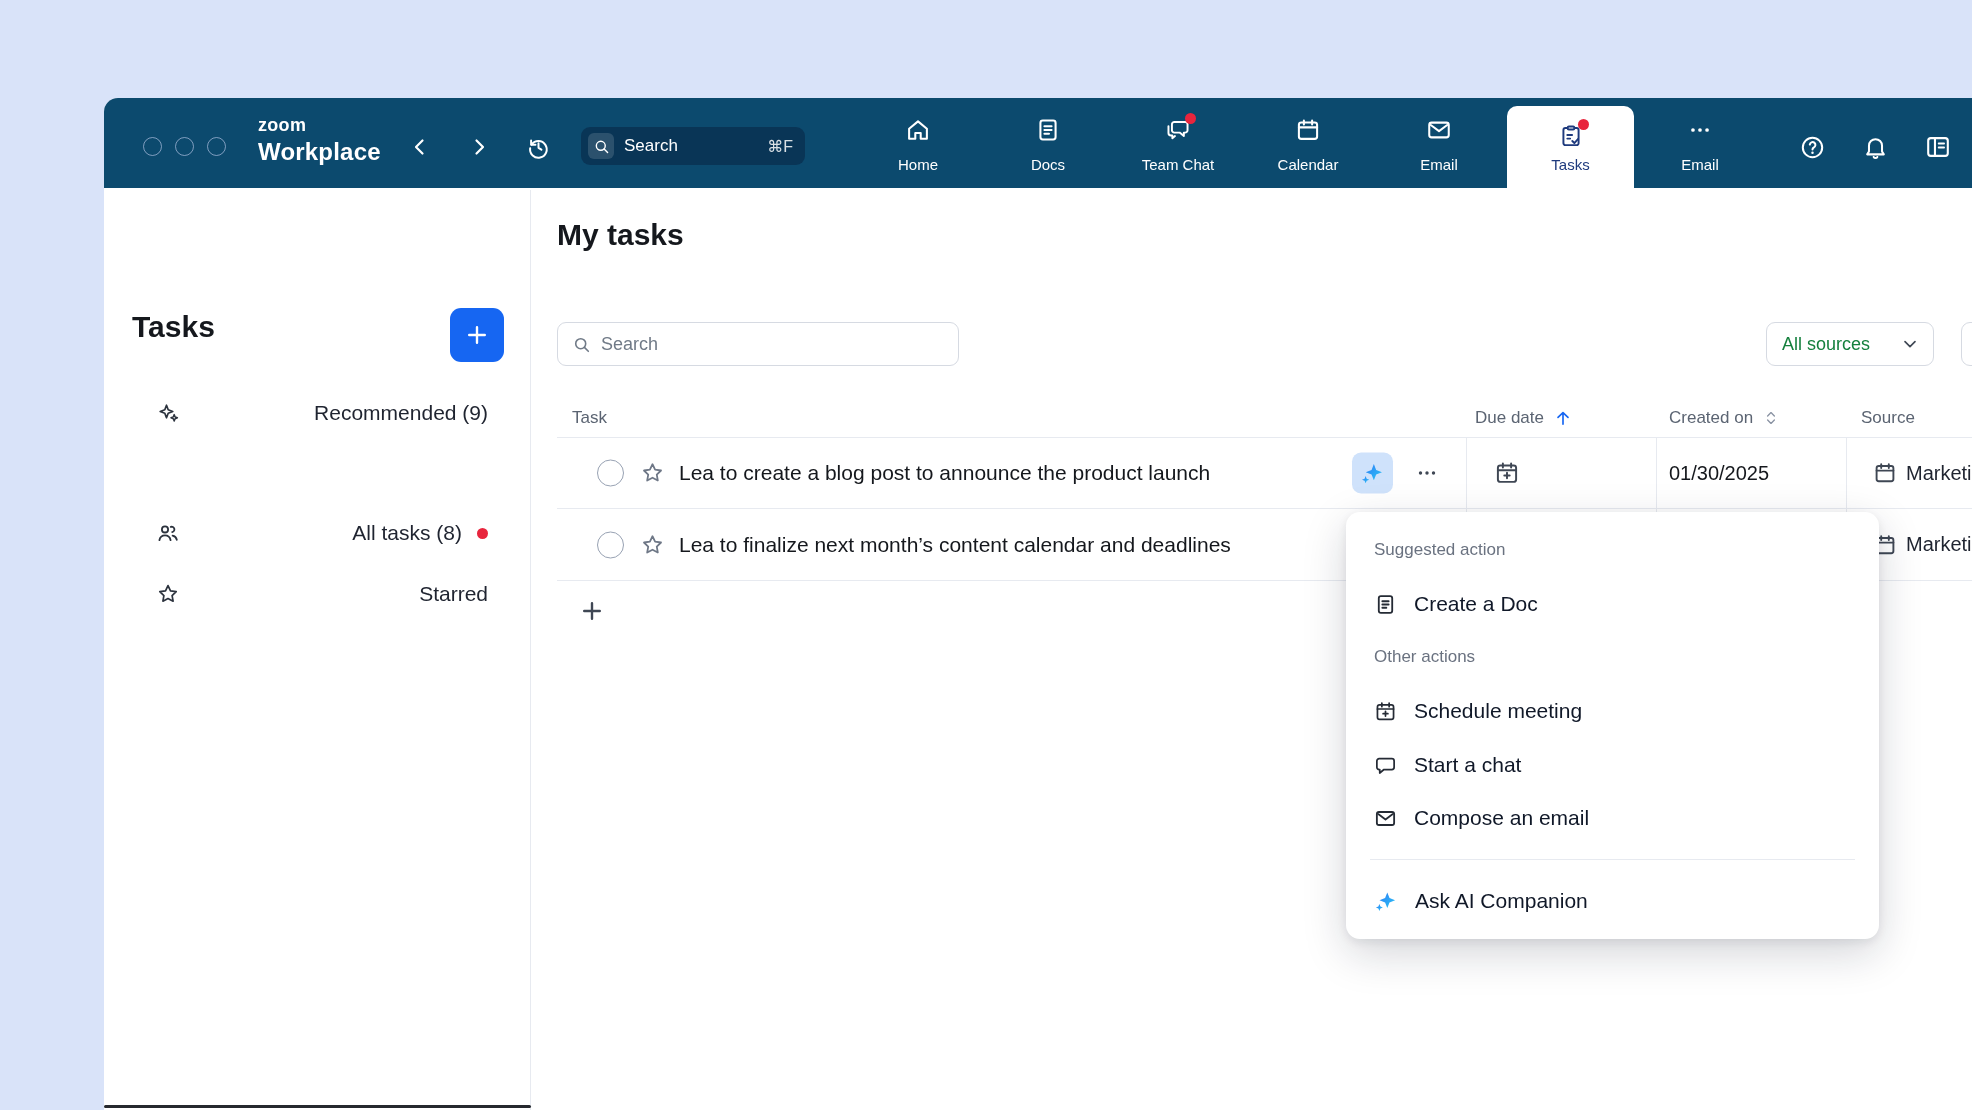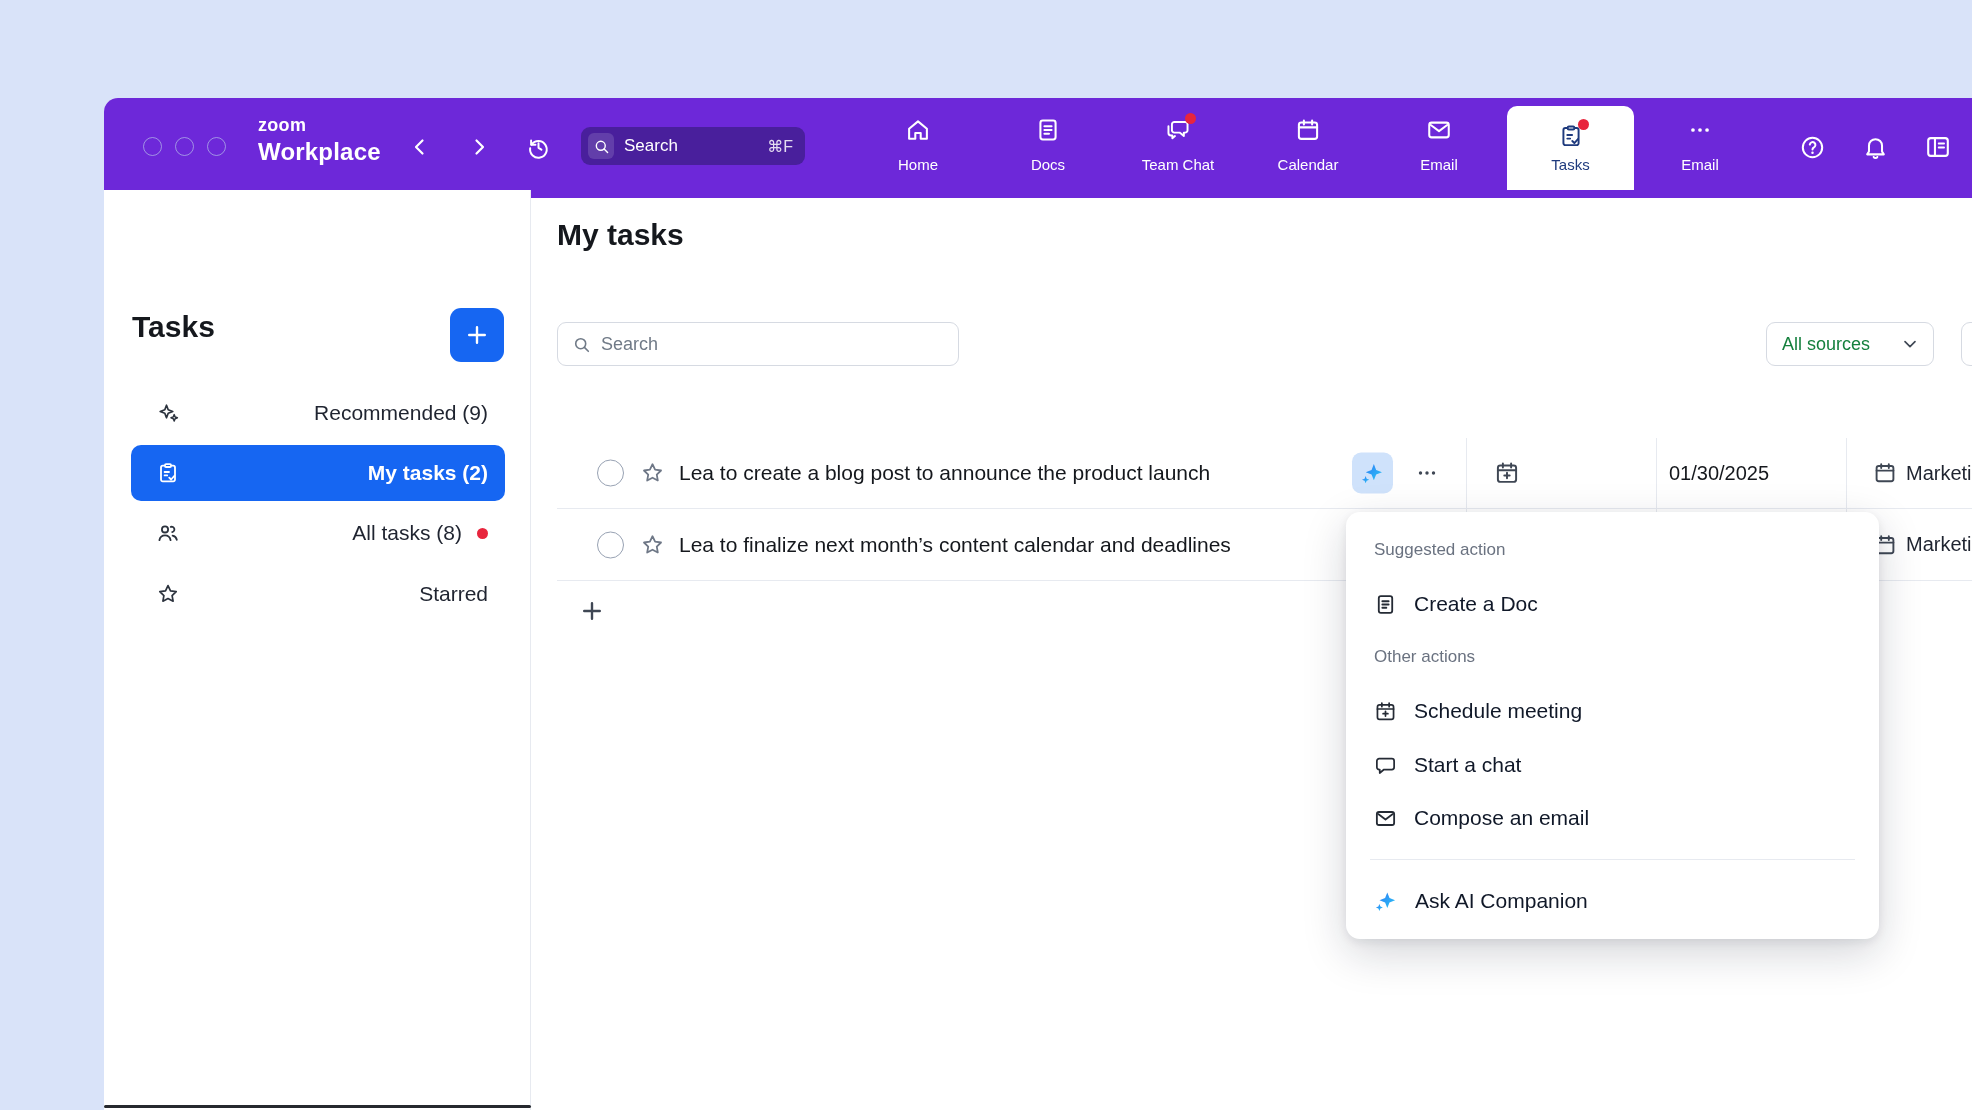--- a/index.html
+++ b/index.html
@@ -13,21 +13,21 @@
   }
   .ic { display:block; }
 
   
   .window {
     position:absolute; left:104px; top:98px; width:1868px; height:1012px;
     background:#fff; border-top-left-radius:14px; overflow:hidden;
   }
 
   
-  .topbar { position:absolute; left:0; top:0; right:0; height:100px; background:#6d28d9; }
+  .topbar { position:absolute; left:0; top:0; right:0; height:90px; background:#0c4a6e; }
   .traffic { position:absolute; left:39px; top:39px; display:flex; gap:13px; }
   .tl { width:19px; height:19px; border-radius:50%; border:1.5px solid rgba(188,201,233,.65); cursor:pointer; }
   .logo { position:absolute; left:154px; top:18px; color:#fff; line-height:1; }
   .logo-top { display:block; font-size:18px; font-weight:700; letter-spacing:.3px; }
   .logo-bottom { display:block; font-size:24px; font-weight:700; margin-top:6px; letter-spacing:.2px; }
   .hbtn { position:absolute; top:31px; width:36px; height:36px; display:flex; align-items:center; justify-content:center; color:#fff; cursor:pointer; background:none; border:none; }
   .hbtn.back { left:298px; } .hbtn.fwd { left:357px; } .hbtn.hist { left:416px; }
   .hsearch { position:absolute; left:477px; top:29px; width:224px; height:38px; background:rgba(6,15,44,.35); border-radius:9px; display:flex; align-items:center; gap:10px; padding:0 12px 0 7px; color:#fff; cursor:pointer; }
   .hsearch .chip { width:26px; height:26px; border-radius:6px; background:rgba(255,255,255,.14); display:flex; align-items:center; justify-content:center; }
   .hsearch .txt { font-size:17px; flex:1; }
@@ -327,28 +327,20 @@
       </button>
 
     <div class="sb-item it0">
       <span>
           <svg class="ic" width="24" height="24" style="color:#2b323d">
             <use href="#i-sparkle"></use>
           </svg>
         </span>
       <span class="sb-label">Recommended (9)</span>
     </div>
-    <div class="sb-item it1 selected">
-      <span>
-          <svg class="ic" width="24" height="24" style="color:#fff">
-            <use href="#i-clip"></use>
-          </svg>
-        </span>
-      <span class="sb-label">My tasks (2)</span>
-    </div>
     <div class="sb-item it2">
       <span>
           <svg class="ic" width="24" height="24" style="color:#2b323d">
             <use href="#i-people"></use>
           </svg>
         </span>
       <span class="sb-label">All tasks (8)</span>
       <span class="sb-dot"></span>
     </div>
     <div class="sb-item it3">
@@ -376,20 +368,44 @@
   <div class="m-sources">
     <span>All sources</span>
     <span style="color:#3f4754">
         <svg class="ic" width="20" height="20">
           <use href="#i-chevd"></use>
         </svg>
       </span>
   </div>
   <div class="m-extra"></div>
 
+  <div class="thead">
+    <div class="th th-task">
+        <span>Task</span>
+      </div>
+    <div class="th th-due">
+      <span>Due date</span>
+      <span class="blue">
+          <svg class="ic" width="20" height="20">
+            <use href="#i-arrowup"></use>
+          </svg>
+        </span>
+    </div>
+    <div class="th th-created">
+      <span>Created on</span>
+      <span class="gray">
+          <svg class="ic" width="18" height="18">
+            <use href="#i-sort"></use>
+          </svg>
+        </span>
+    </div>
+    <div class="th th-source">
+        <span>Source</span>
+      </div>
+  </div>
 
   <div class="trow row1">
     <span class="cdiv cd1"></span>
     <span class="cdiv cd2"></span>
     <span class="cdiv cd3"></span>
     <span class="t-circle"></span>
     <span class="t-star">
         <svg class="ic" width="25" height="25">
           <use href="#i-star"></use>
         </svg>

